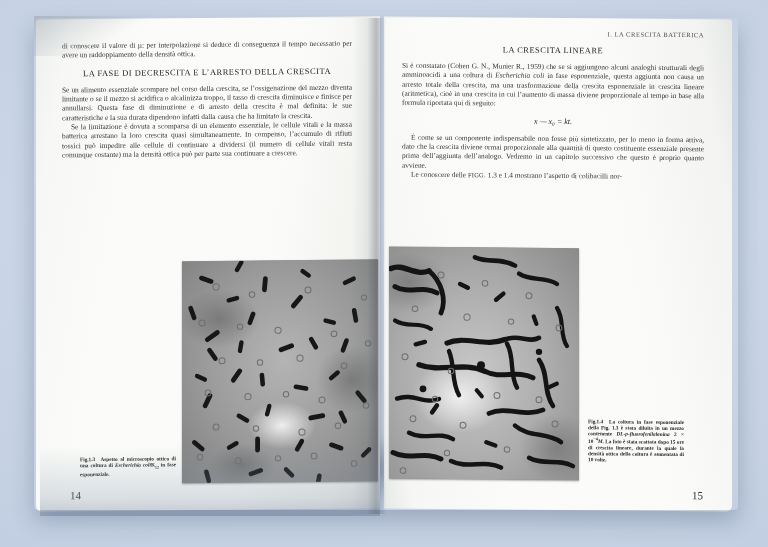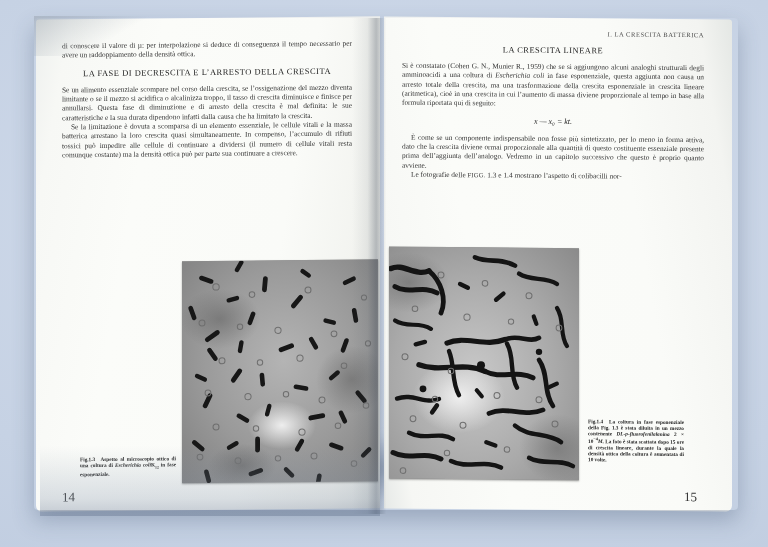--- a/index.html
+++ b/index.html
@@ -46,21 +46,21 @@
     text-align:right;opacity:.86;}
   .secthead{font-size:8.4px;letter-spacing:.55px;text-align:center;color:#1d1d1d;
     margin:9px 0 7px 0;white-space:nowrap;}
   p.body{font-size:7.35px;line-height:9.35px;text-align:justify;color:#242424;
     margin:0 0 0 0;text-indent:9px;opacity:.93;-webkit-hyphens:auto;hyphens:auto;}
   p.body.noind{text-indent:0;}
   .formula{font-style:italic;font-size:8px;text-align:center;margin:8px 0 8px 0;color:#222;}
   .sc{font-variant:small-caps;font-size:6.4px;letter-spacing:.3px;}
   i{font-style:italic;}
 
-  .folio{position:absolute;font-size:13px;color:#333;}
+  .folio{position:absolute;font-size:11px;color:#333;margin-left:8px;}
 
   
   .photo{position:absolute;overflow:hidden;background:#8e8e8e;
     box-shadow:0 1px 2px rgba(0,0,0,.35);}
   .photo svg{display:block;}
 
   .caption{position:absolute;font-size:5.25px;line-height:6.1px;text-align:justify;
     color:#1c1c1c;font-weight:bold;}
   .caption .lead{font-weight:bold;}
   .caption i{font-style:italic;}
@@ -267,21 +267,21 @@
       <div class="runhead">I. LA CRESCITA BATTERICA</div>
 
       <div class="secthead">LA CRESCITA LINEARE</div>
 
       <p class="body noind"><span>Si è constatato (Cohen G. N., Munier R., 1959) che se si aggiungono alcuni analoghi strutturali degli amminoacidi a una coltura di </span><i>Escherichia coli</i><span> in fase esponenziale, questa aggiunta non causa un arresto totale della crescita, ma una trasformazione della crescita esponenziale in crescita lineare (aritmetica), cioè in una crescita in cui l’aumento di massa diviene proporzionale al tempo in base alla formula riportata qui di seguito:</span></p>
 
       <div class="formula">x — x₀ = kt.</div>
 
       <p class="body">È come se un componente indispensabile non fosse più sintetizzato, per lo meno in forma attiva, dato che la crescita diviene ormai proporzionale alla quantità di questo costituente essenziale presente prima dell’aggiunta dell’analogo. Vedremo in un capitolo successivo che questo è proprio quanto avviene.</p>
 
-      <p class="body"><span>Le fotografie delle </span><span class="sc">FIGG.</span><span> 1.3 e 1.4 mostrano l’aspetto di colibacilli nor-</span></p>
+      <p class="body"><span>Le conoscere delle </span><span class="sc">FIGG.</span><span> 1.3 e 1.4 mostrano l’aspetto di colibacilli nor-</span></p>
     </div>
 
     <div class="photo" style="left:5px;top:230px;width:190px;height:232px;">
       <svg width="190" height="232" viewBox="0 0 190 232">
         <defs>
           <radialGradient id="bgB" cx="45%" cy="55%" r="78%">
             <stop offset="0%" stop-color="#c8c8c8"></stop>
             <stop offset="55%" stop-color="#a9a9a9"></stop>
             <stop offset="100%" stop-color="#8a8a8a"></stop>
           </radialGradient>

